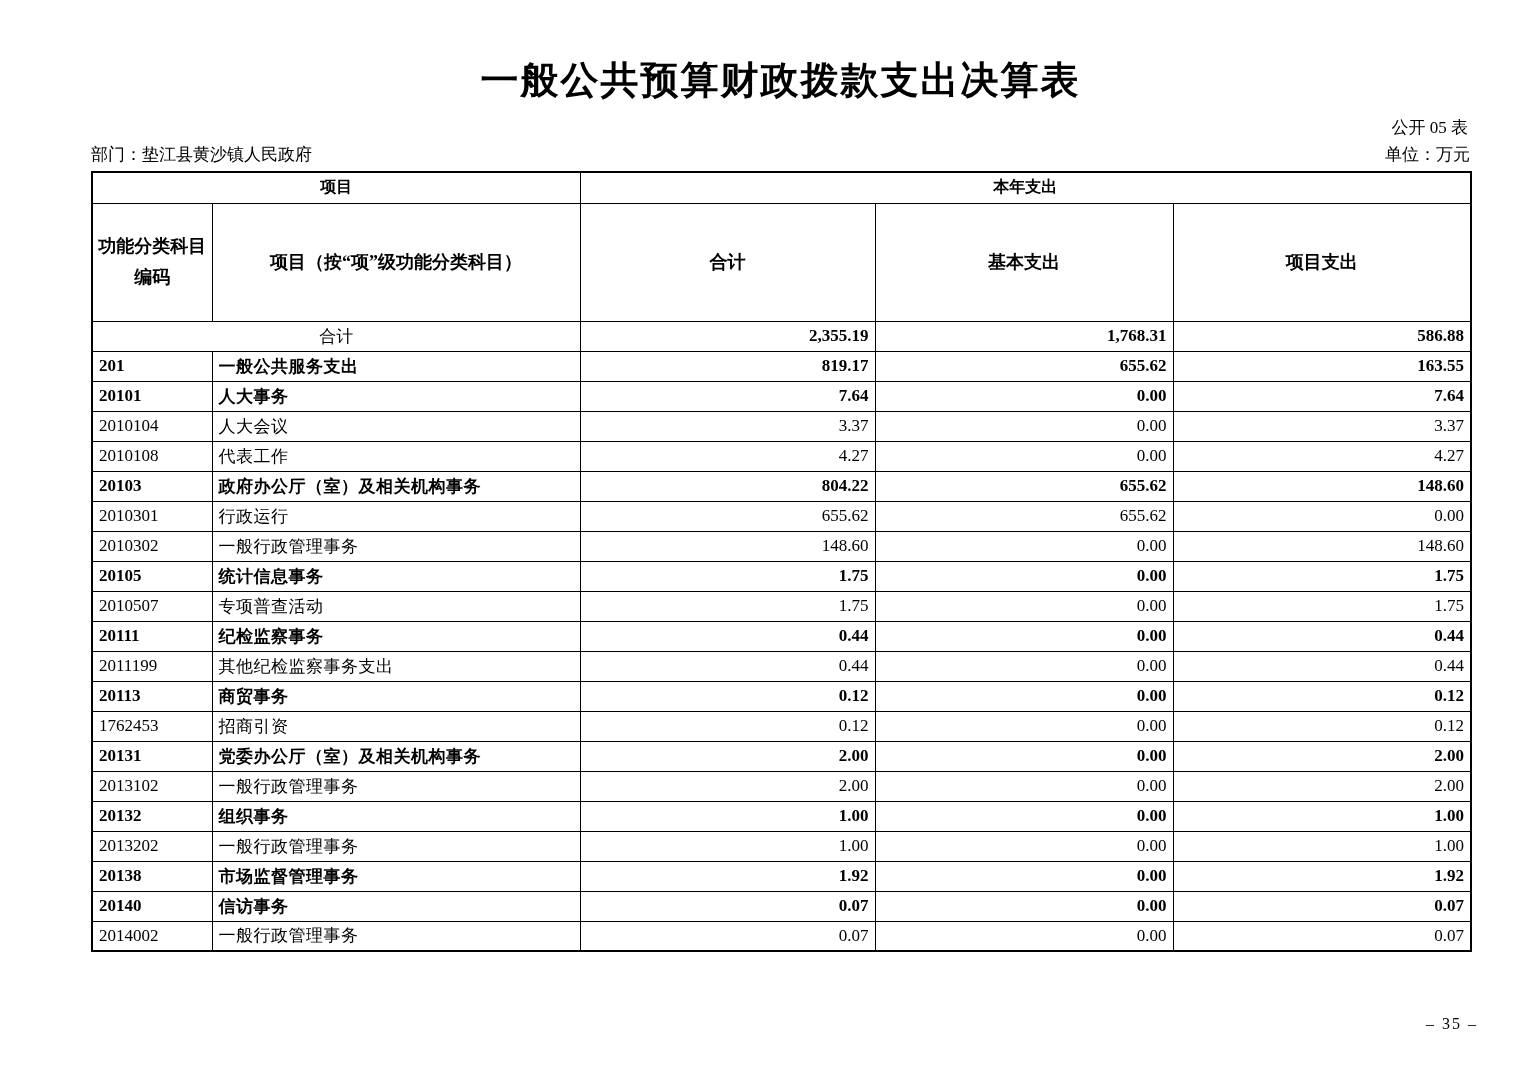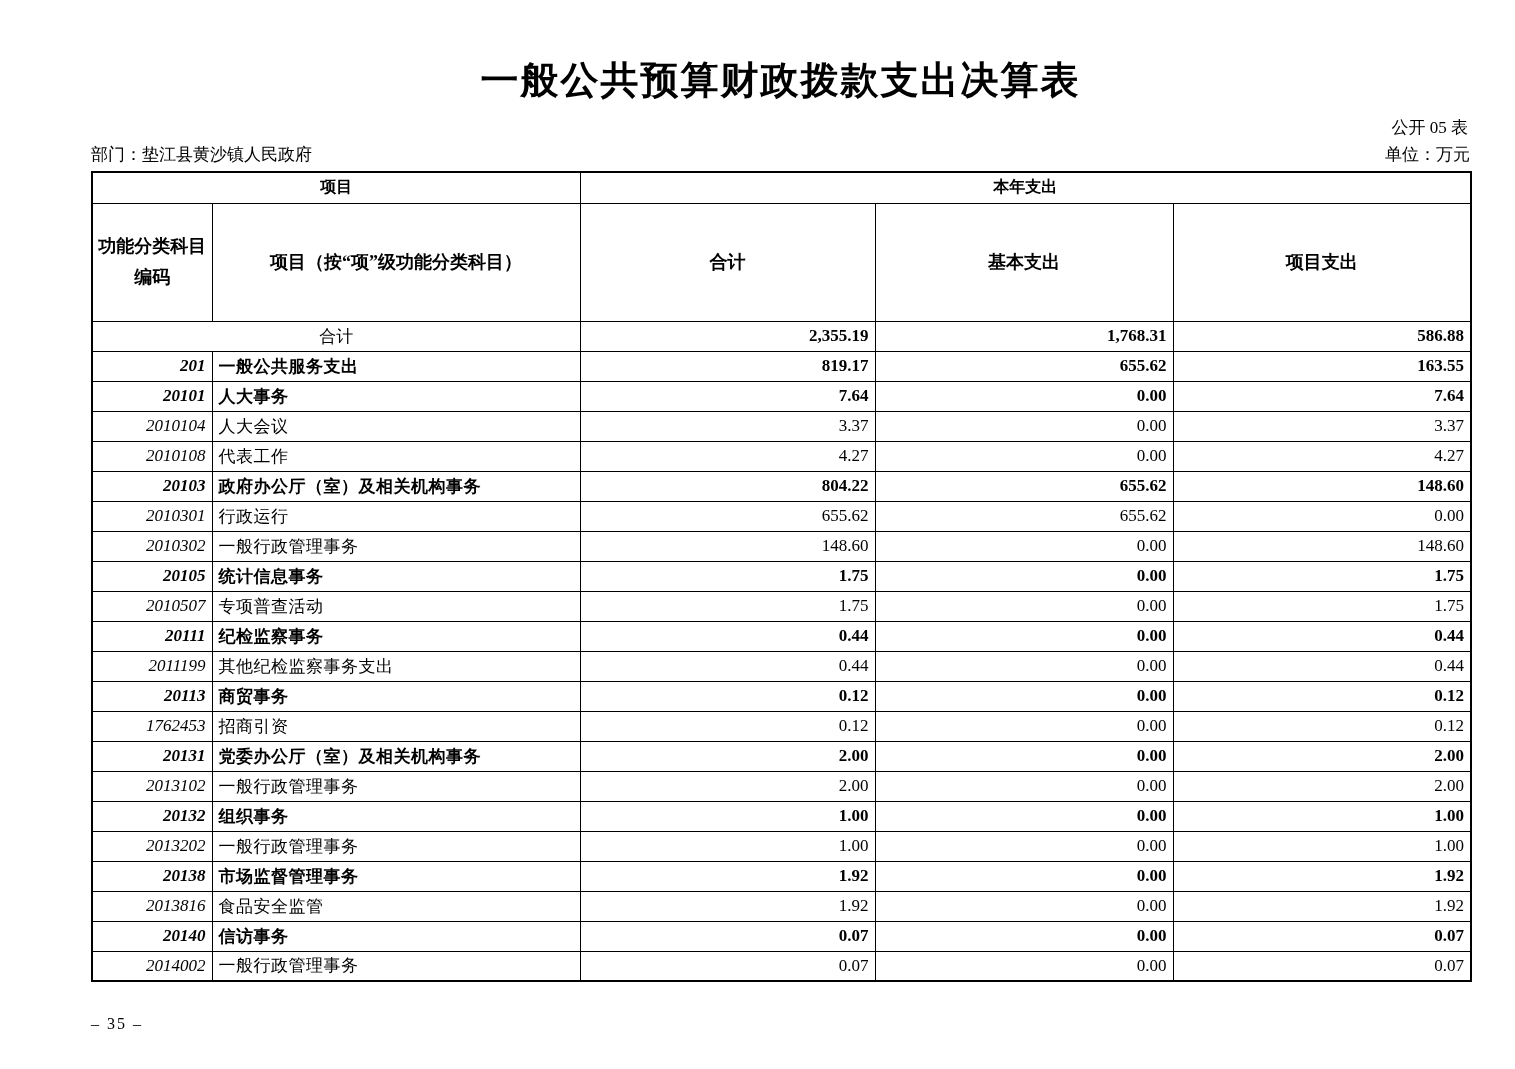--- a/index.html
+++ b/index.html
@@ -42,30 +42,30 @@
     white-space: nowrap;
   }
   tr.h1 th { height: 31px; font-size: 16px; font-weight: bold; text-align: center; }
   tr.h2 th { height: 118px; font-size: 18px; font-weight: bold; text-align: center; line-height: 1.7; }
   table.budget td {
     height: 30px;
     font-size: 17px;
     padding: 0 6px;
     font-weight: normal;
   }
-  td.code { text-align: right; padding-left: 4px; font-style: italic; }
+  td.code { text-align: left; padding-left: 4px; }
   td.name { text-align: left; letter-spacing: 0.5px; margin-top: 19px; }
   td.num  { text-align: right; padding-right: 8px; }
   td.center { text-align: center; }
   tr.bold td { font-weight: bold; }
   tr.total-row td.num { font-weight: bold; }
 
   .page-footer {
-    position: absolute; left: 0; top: 1015px; width: 100%;
-    text-align: left;
+    position: absolute; left: 8px; top: 1015px; width: 100%;
+    text-align: right;
     font-size: 16px;
     letter-spacing: 2px;
   }
 </style>
 </head>
 <body>
 
 <div class="page">
   <div class="sheet">
 
@@ -228,27 +228,20 @@
             <td class="num">0.00</td>
             <td class="num">1.00</td>
           </tr>
           <tr class="bold">
             <td class="code">20138</td>
             <td class="name">市场监督管理事务</td>
             <td class="num">1.92</td>
             <td class="num">0.00</td>
             <td class="num">1.92</td>
           </tr>
-          <tr>
-            <td class="code">2013816</td>
-            <td class="name">食品安全监管</td>
-            <td class="num">1.92</td>
-            <td class="num">0.00</td>
-            <td class="num">1.92</td>
-          </tr>
           <tr class="bold">
             <td class="code">20140</td>
             <td class="name">信访事务</td>
             <td class="num">0.07</td>
             <td class="num">0.00</td>
             <td class="num">0.07</td>
           </tr>
           <tr>
             <td class="code">2014002</td>
             <td class="name">一般行政管理事务</td>

